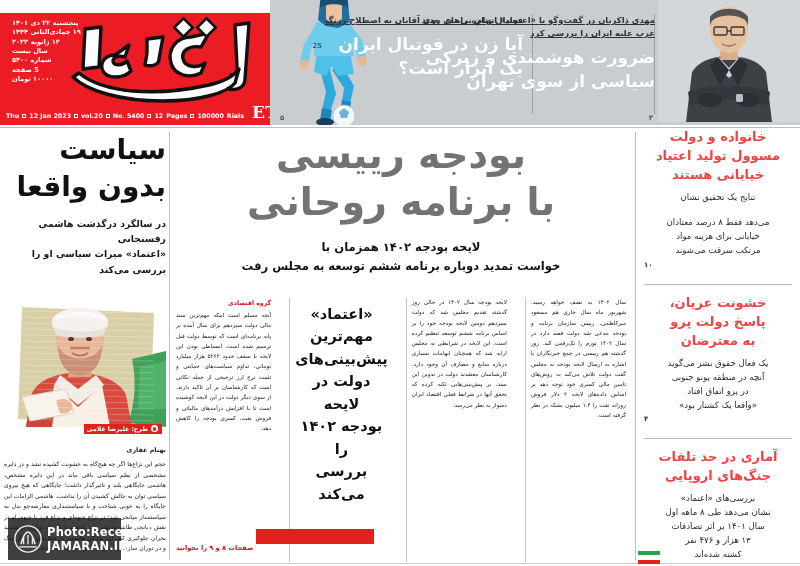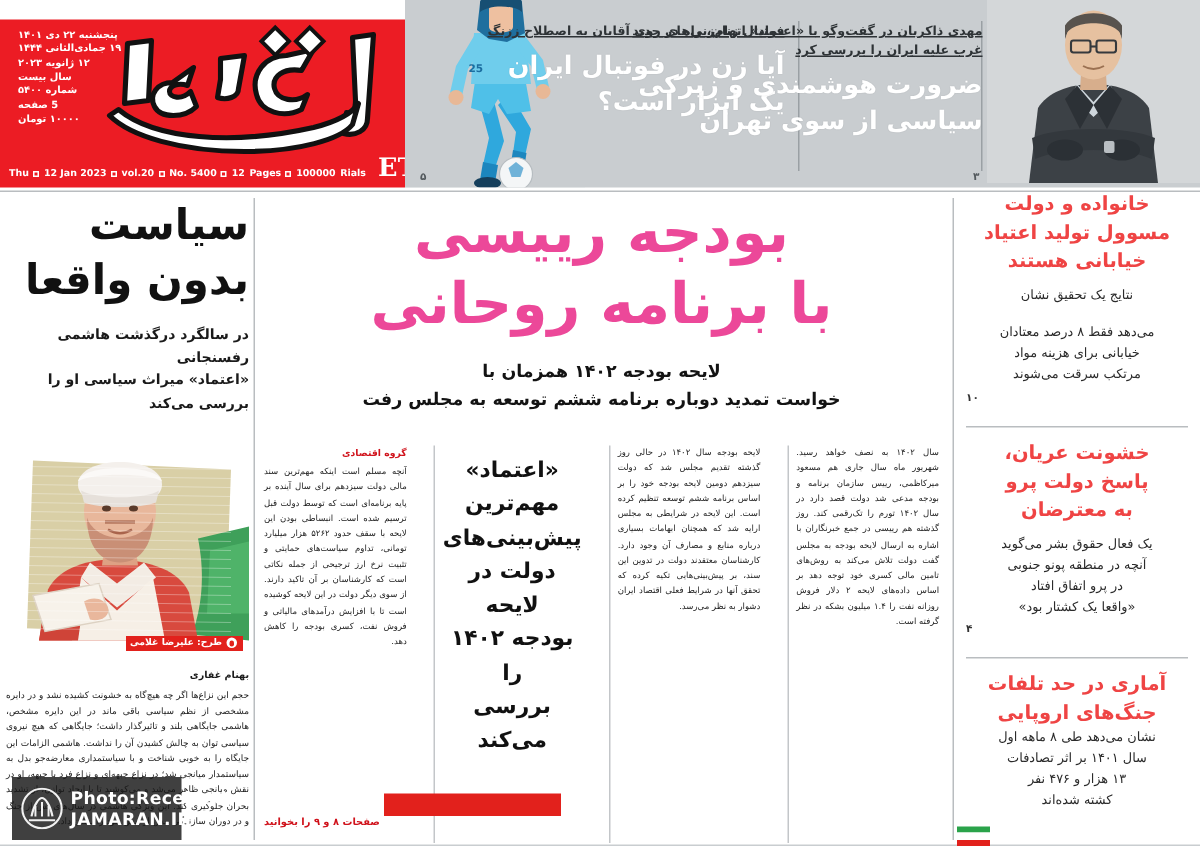--- a/index.html
+++ b/index.html
@@ -306,21 +306,21 @@
   .col-center {
     position: absolute;
     top: 132px; right: 168px;
     width: 462px;
     height: 430px;
     direction: rtl;
   }
   .main-head {
     font-size: 38px;
     font-weight: bold;
-    color: #ec4899;
+    color: #737373;
     line-height: 1.24;
     text-align: center;
     letter-spacing: -1px;
   }
   .main-sub {
     margin-top: 12px;
     font-size: 11.6px;
     font-weight: bold;
     color: #131313;
     line-height: 1.58;
@@ -754,20 +754,21 @@
       <div class="side-deck" style="margin-top:0">در پرو اتفاق افتاد</div>
       <div class="side-deck" style="margin-top:0">«واقعا یک کشتار بود»</div>
       <div class="side-page">۴</div>
     </div>
 
     <div class="side-div"></div>
 
     <div class="side-item">
       <div class="side-head">آماری در حد تلفات</div>
       <div class="side-head">جنگ‌های اروپایی</div>
+      <div class="side-deck">بررسی‌های «اعتماد»</div>
       <div class="side-deck" style="margin-top:0">نشان می‌دهد طی ۸ ماهه اول</div>
       <div class="side-deck" style="margin-top:0">سال ۱۴۰۱ بر اثر تصادفات</div>
       <div class="side-deck" style="margin-top:0">۱۳ هزار و ۴۷۶ نفر</div>
       <div class="side-deck" style="margin-top:0">کشته شده‌اند</div>
 
     </div>
 
     <div class="flag-chip">
       <i style="background:#2aa34a"></i>
       <i style="background:#ffffff"></i>

